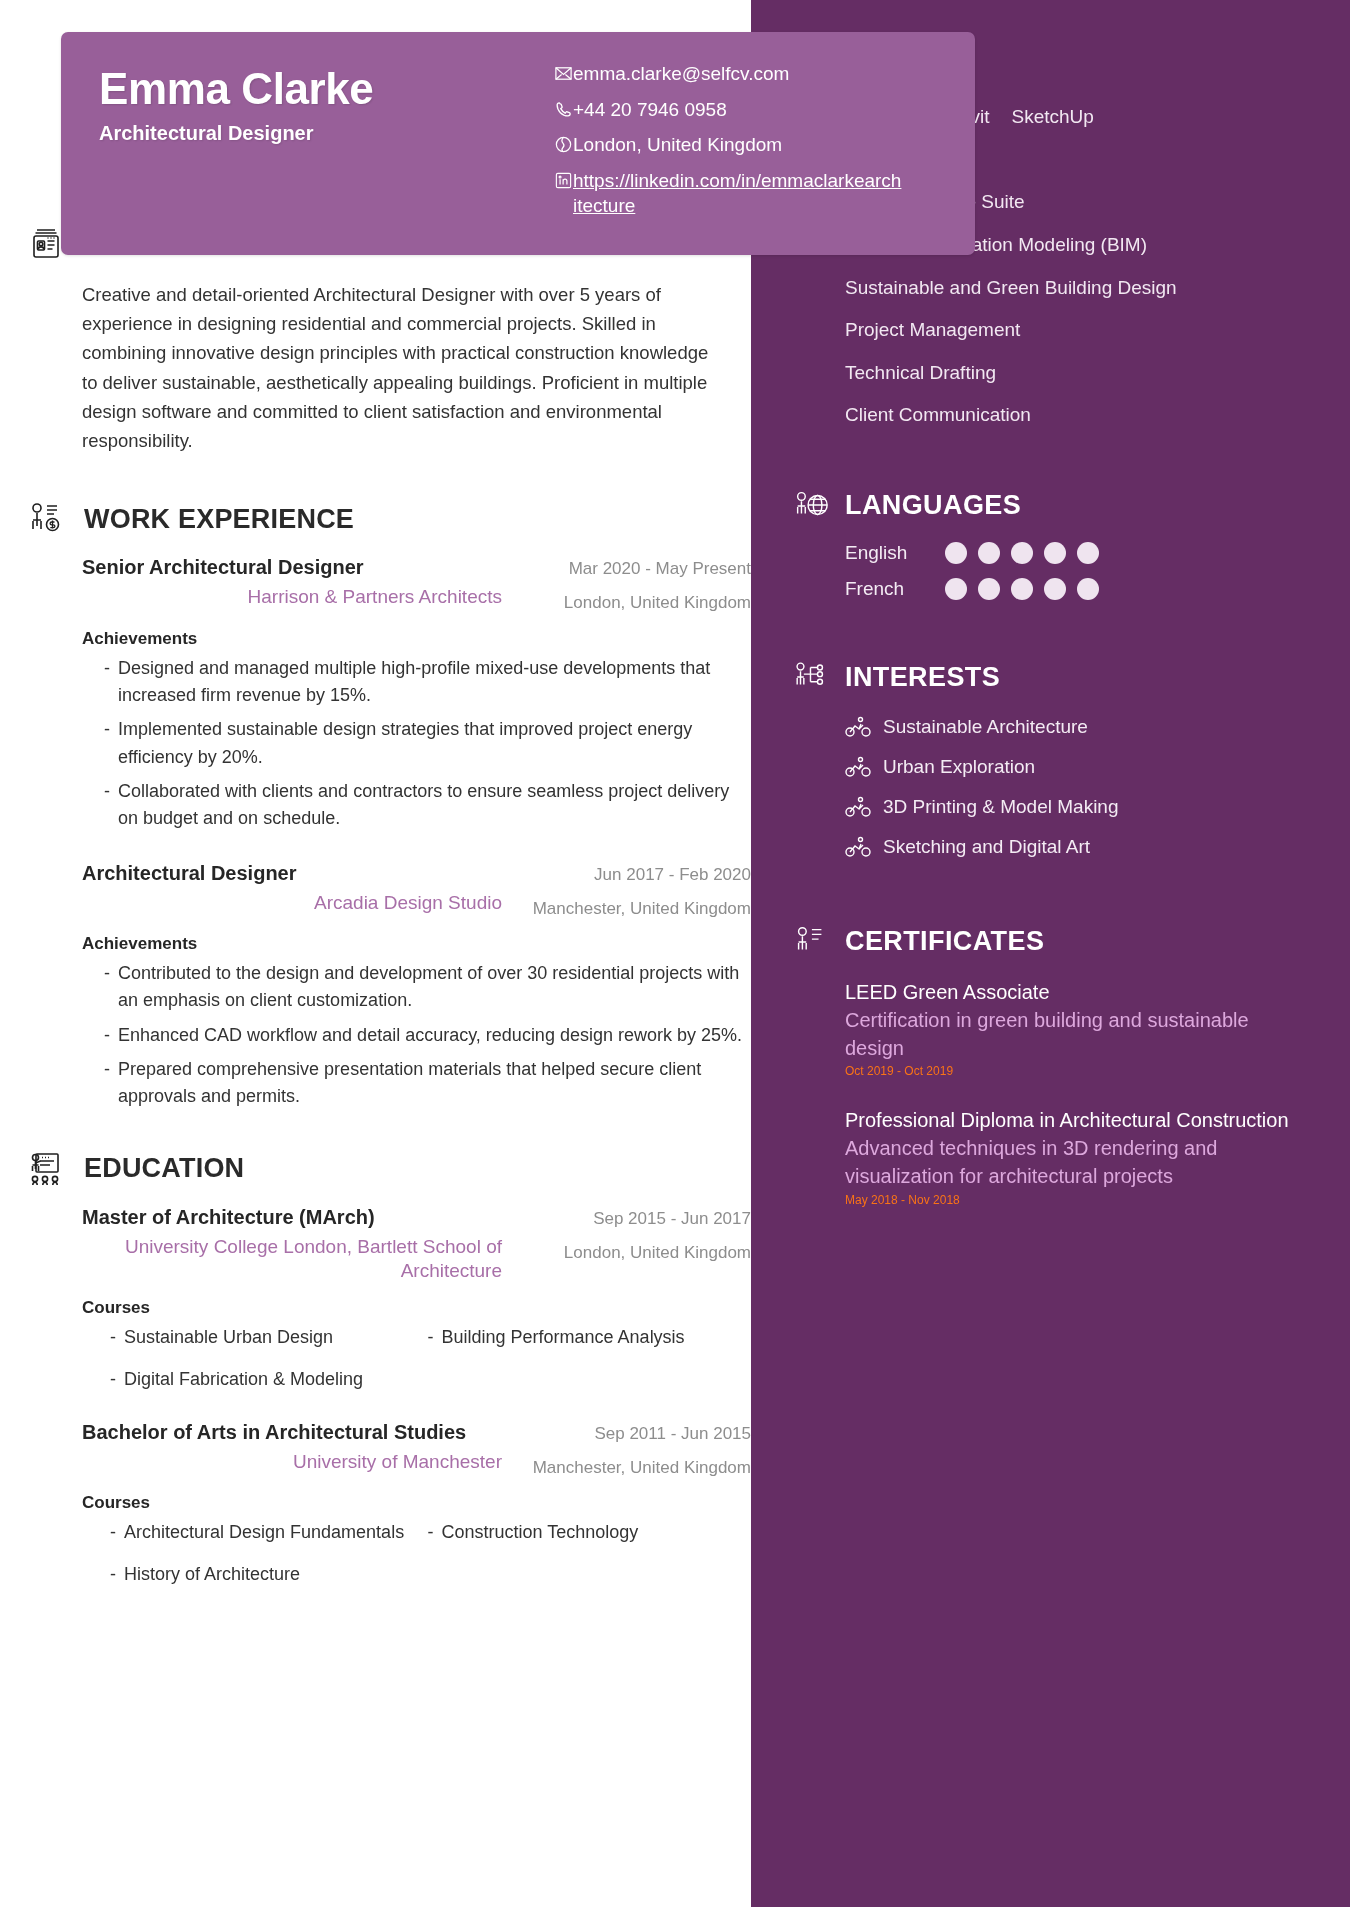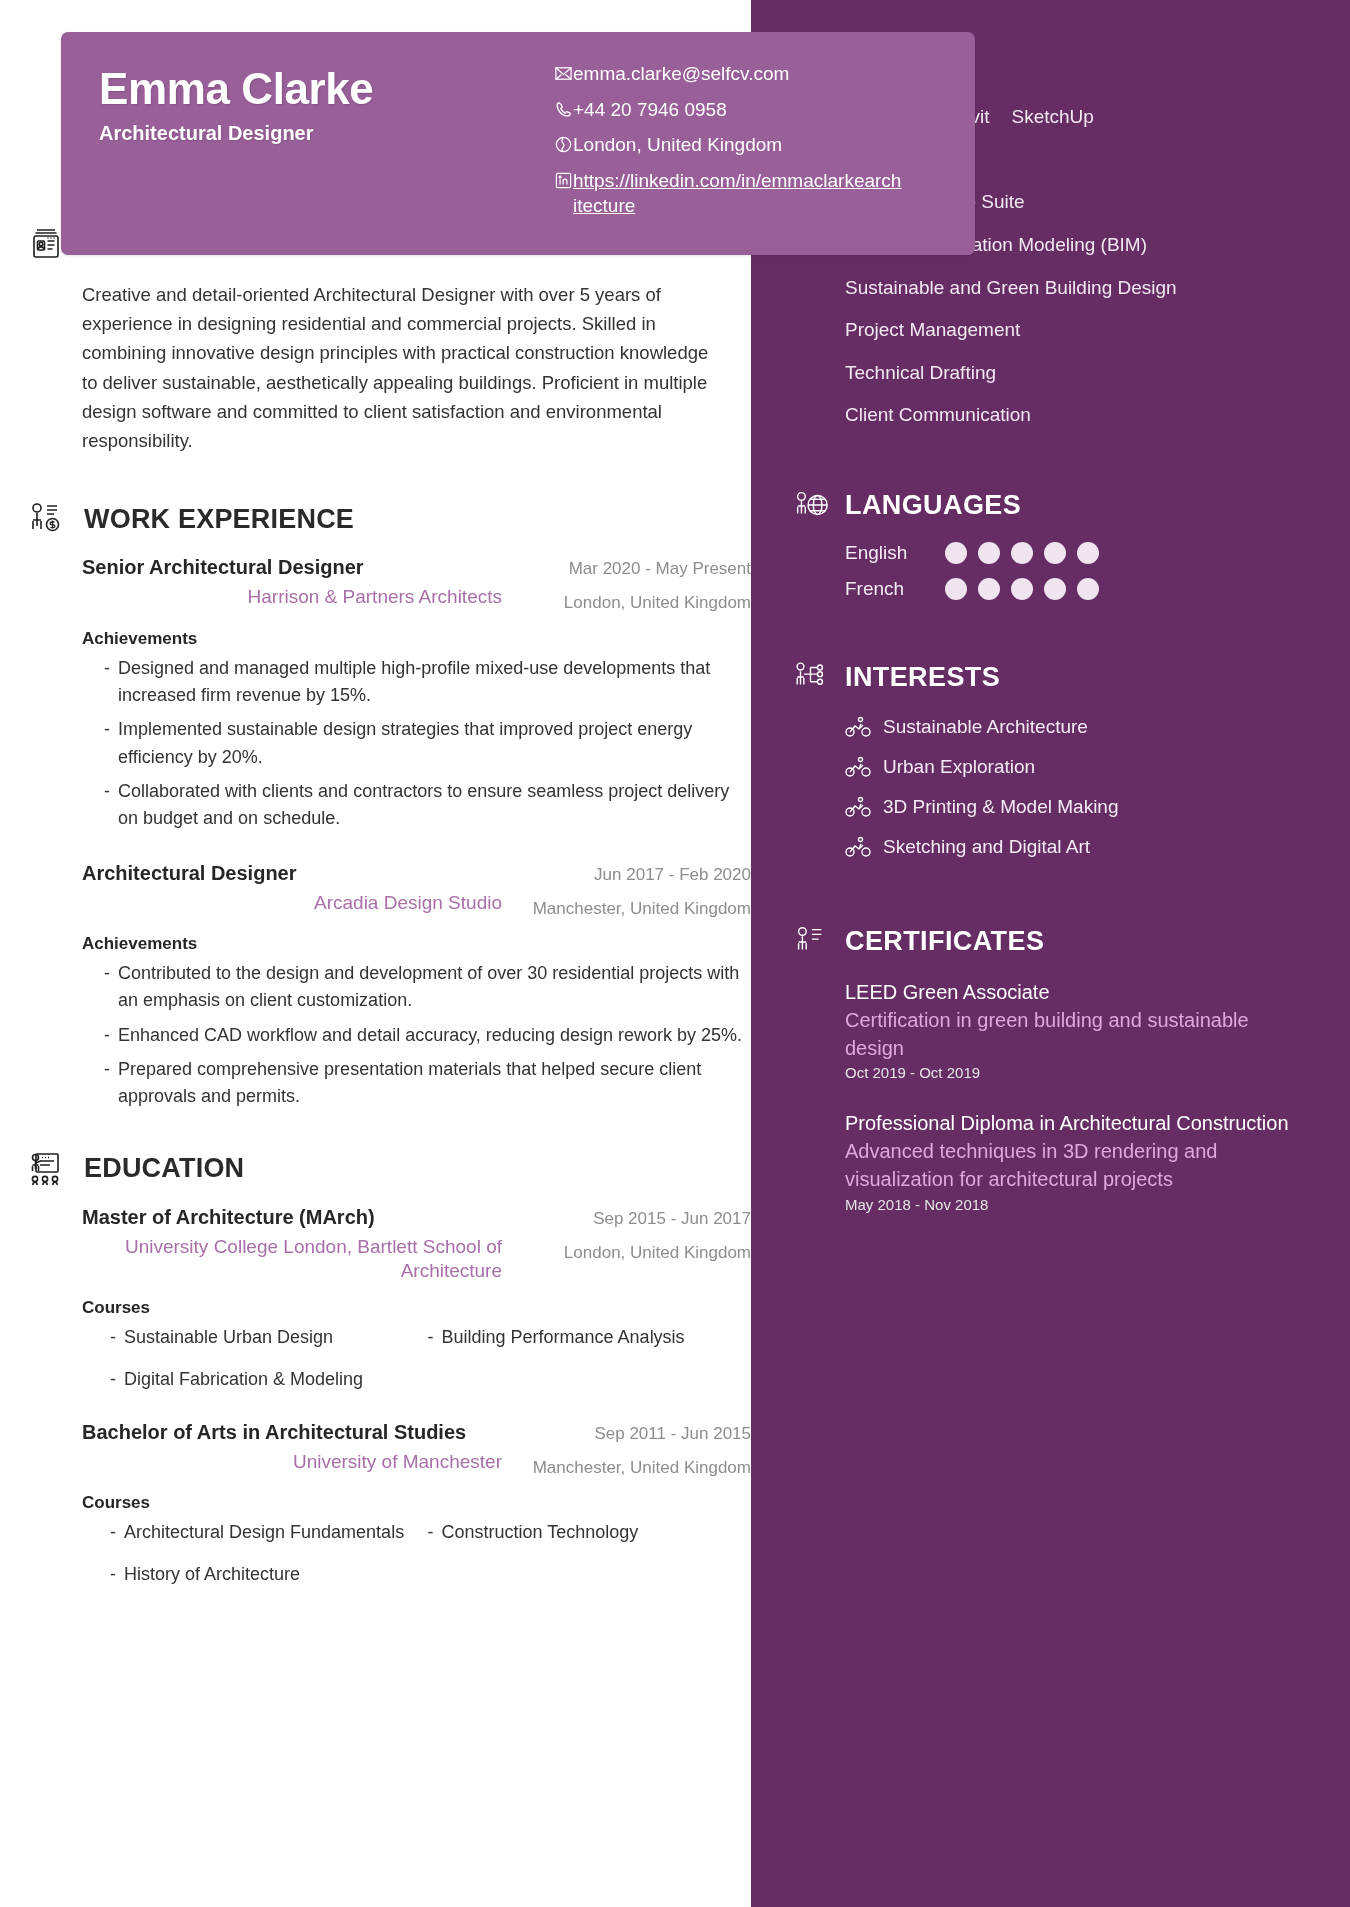--- a/index.html
+++ b/index.html
@@ -101,22 +101,22 @@
     font-size: 20px;
     line-height: 1.4;
     margin-bottom: 1px;
   }
   .cert-desc {
     color: #dda8dd;
     font-size: 20px;
     line-height: 1.38;
   }
   .cert-date {
-    color: #e5e5e5;
-    font-size: 15px;
+    color: #f97316;
+    font-size: 12px;
     margin-top: 2px;
   }
 
   
   .header {
     position: absolute;
     top: 32px; left: 26px;
     width: 914px;
     min-height: 168px;
     background: #985f99;

